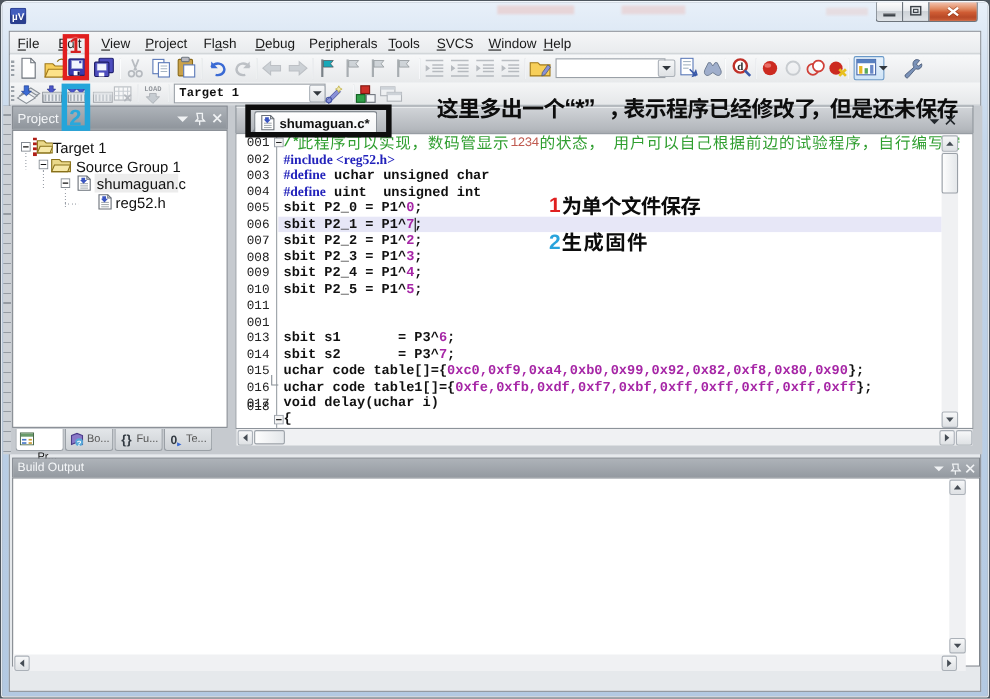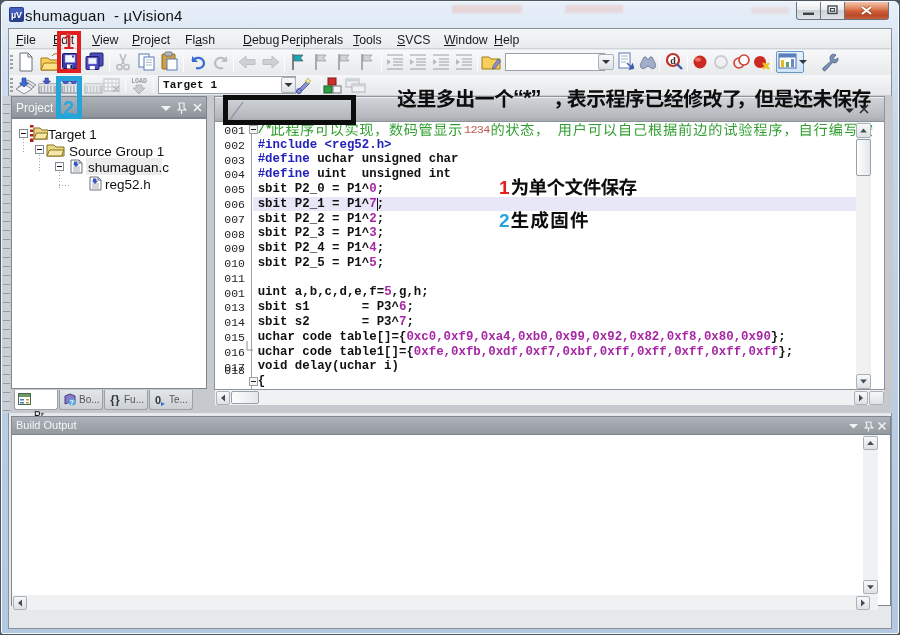--- a/index.html
+++ b/index.html
@@ -29,21 +29,21 @@
 .ptab{position:absolute;top:1px;height:20px;border:1px solid #9aa0a6;border-top:none;border-radius:0 0 3px 3px;background:linear-gradient(180deg,#e3e6e9,#cdd1d5);font-size:10px;color:#555;}
 .ptab.act{background:#fff;color:#111;}
 #editor{position:absolute;left:205px;top:0px;width:671px;height:309px;}
 #tabbar{position:absolute;left:0;top:0;width:100%;height:25px;background:linear-gradient(180deg,#d2d5d9 0%,#b4b8bd 85%,#a7abb0 100%);border:1px solid #8d939a;border-bottom:none;}
 #tabbar:before{content:"";position:absolute;left:0;top:0;width:100%;height:1px;background:#eef0f2;}
 #thetab{position:absolute;left:16px;top:4px;width:112px;height:21px;background:linear-gradient(180deg,#ffffff,#f2f4f6);border:1px solid #7f858c;border-bottom:none;border-radius:3px 3px 0 0;font-size:12px;font-weight:bold;color:#111;}
 #code{position:absolute;left:0;top:25px;width:671px;height:269px;background:#fff;border:1px solid #8d939a;overflow:hidden;}
 #gutter{position:absolute;left:0;top:0;width:37px;height:100%;background:#fff;border-right:1px solid #9aa0a6;}
 .lnum{position:absolute;left:0;width:30px;text-align:right;font-family:"Liberation Mono",monospace;font-size:11.5px;color:#222;}
 .cline{position:absolute;font-family:"Liberation Mono",monospace;font-size:12.4px;font-weight:bold;white-space:pre;color:#111;letter-spacing:0.001px;}
-.kw{color:#2222bb;} .num{color:#a626a6;} .cmt{color:#2f9e2f;} .cnum{color:#c05a50;}
+.kw{color:#2222bb;font-family:Liberation Serif, serif;} .num{color:#a626a6;} .cmt{color:#2f9e2f;} .cnum{color:#c05a50;}
 #hiband{position:absolute;left:38px;right:15px;height:14.8px;background:#e7e7f7;}
 
 .sbtn{position:absolute;background:linear-gradient(180deg,#f7f8f9,#dee1e4);border:1px solid #abb1b8;border-radius:2px;}
 .sbtn svg{position:absolute;left:0;top:0;}
 .strack{position:absolute;background:#f0f1f3;}
 .sthumb{position:absolute;background:linear-gradient(90deg,#fdfdfd,#e4e7ea);border:1px solid #9aa0a7;border-radius:2px;}
 
 #buildhdr{position:absolute;left:2px;top:387px;width:880px;height:22px;background:linear-gradient(180deg,#aeb3b9,#8f959c);border:1px solid #80868d;color:#f4f6f8;font-size:11px;}
 #buildbody{position:absolute;left:2px;top:405px;width:880px;height:172px;background:#fff;border:1px solid #80868d;}
 
@@ -58,21 +58,20 @@
 .annsvg{position:absolute;z-index:55;}
 </style></head><body>
 <div id="glass"></div>
 
 <div id="titlebar">
 <svg class="abs" style="left:9px;top:5px" width="15" height="15">
       <rect x="0" y="0" width="15" height="15" rx="2" fill="#2b3f8f"></rect>
       <rect x="1" y="1" width="13" height="6" rx="1" fill="#4a66c8" opacity="0.8"></rect>
       <text x="7.5" y="11" font-size="9" font-weight="bold" fill="#fff" text-anchor="middle" font-family="Liberation Sans">µV</text>
     </svg>
-<div id="title-text">shumaguan&nbsp; - µVision4</div>
 <div class="abs" style="left:452px;top:3px;width:70px;height:8px;background:#eab7b2;opacity:.45;filter:blur(1px)"></div>
 <div class="abs" style="left:565px;top:3px;width:58px;height:8px;background:#eab7b2;opacity:.40;filter:blur(1px)"></div>
 <div class="abs" style="left:751px;top:5px;width:38px;height:7px;background:#e8c0ba;opacity:.35;filter:blur(1px)"></div>
 <div class="cap" style="left:796px;width:25px;border-radius:0 0 0 3px;background:linear-gradient(180deg,#fdfdfd,#e8ebee 45%,#ced3d8 50%,#dfe3e7)">
 <svg width="23" height="16">
         <rect x="6" y="10" width="11" height="3" fill="#3c4248"></rect>
         <rect x="6" y="10" width="11" height="1" fill="#fff" opacity="0.45"></rect>
       </svg></div>
 <div class="cap" style="left:820px;width:25px;background:linear-gradient(180deg,#fdfdfd,#e8ebee 45%,#ced3d8 50%,#dfe3e7)">
 <svg width="23" height="16">
@@ -89,21 +88,21 @@
         </g>
       </svg></div>
 </div>
 <div id="content">
 <div id="menubar">
 <div class="menu" style="left:7px"><u>F</u>ile</div>
 <div class="menu" style="left:44px"><u>E</u>dit</div>
 <div class="menu" style="left:83px"><u>V</u>iew</div>
 <div class="menu" style="left:123px"><u>P</u>roject</div>
 <div class="menu" style="left:176px">Fl<u>a</u>sh</div>
-<div class="menu" style="left:234px"><u>D</u>ebug</div>
+<div class="menu" style="left:223px"><u>D</u>ebug</div>
 <div class="menu" style="left:272px">Pe<u>r</u>ipherals</div>
 <div class="menu" style="left:344px"><u>T</u>ools</div>
 <div class="menu" style="left:388px"><u>S</u>VCS</div>
 <div class="menu" style="left:435px"><u>W</u>indow</div>
 <div class="menu" style="left:485px"><u>H</u>elp</div>
 </div>
 <div id="toolbar1">
 <div class="grip" style="left:1px;top:5px;height:15px"></div>
 <svg class="abs" style="left:8px;top:2px" width="18" height="20">
         <path d="M3 1h8l4 4v14H3z" fill="#fff" stroke="#6a7078"></path>
@@ -421,20 +420,29 @@
               </svg></div>
             <div class="abs" style="left:19px;top:4px">Te...</div>
           </div>
 </div>
 </div>
 <div id="editor">
 <div id="tabbar">
 <svg class="abs" style="left:6px;top:4px" width="24" height="21">
             <path d="M22 1L8 20" stroke="#878d94" stroke-width="1.2"></path>
           </svg>
+<div id="thetab">
+<svg class="abs" style="left:5px;top:2px" width="13" height="15">
+              <path d="M1 1h8l3 3v10H1z" fill="#fff" stroke="#6a7078"></path>
+              <path d="M9 1v3h3" fill="none" stroke="#6a7078"></path>
+              <path d="M3 8h7M3 10h7M3 12h7" stroke="#90989e" stroke-width="0.8"></path>
+              <path d="M4 2.5h3.4v2.2h1.8L6 8 2.8 4.7h1.2z" fill="#3a55c0"></path>
+            </svg>
+<div class="abs" style="left:22px;top:3px">shumaguan.c*</div>
+</div>
 <svg class="abs" style="left:629px;top:10px" width="11" height="8">
             <path d="M1 1.5l4.5 4.5L10 1.5z" fill="#24292e"></path>
           </svg>
 <svg class="abs" style="left:644px;top:7px" width="10" height="10">
             <path d="M1 1l8 8M9 1l-8 8" stroke="#24292e" stroke-width="1.5"></path>
           </svg>
 </div>
 <div id="code">
 <div id="hiband" style="top:74.6px;width:603px;left:38px"></div>
 <div id="gutter">
@@ -470,21 +478,20 @@
           </svg>
 <div class="cline" style="left:42.7px;top:15.6px"><span class="kw">#include &lt;reg52.h&gt;</span></div>
 <div class="cline" style="left:42.7px;top:30.4px"><span class="kw">#define</span> uchar unsigned char</div>
 <div class="cline" style="left:42.7px;top:45.1px"><span class="kw">#define</span> uint  unsigned int</div>
 <div class="cline" style="left:42.7px;top:59.9px">sbit P2_0 = P1^<span class="num">0</span>;</div>
 <div class="cline" style="left:42.7px;top:74.7px">sbit P2_1 = P1^<span class="num">7</span>;</div>
 <div class="cline" style="left:42.7px;top:89.5px">sbit P2_2 = P1^<span class="num">2</span>;</div>
 <div class="cline" style="left:42.7px;top:104.3px">sbit P2_3 = P1^<span class="num">3</span>;</div>
 <div class="cline" style="left:42.7px;top:119.0px">sbit P2_4 = P1^<span class="num">4</span>;</div>
 <div class="cline" style="left:42.7px;top:133.8px">sbit P2_5 = P1^<span class="num">5</span>;</div>
-<div class="cline" style="left:42.7px;top:163.4px">uint a,b,c,d,e,f=<span class="num">5</span>,g,h;</div>
 <div class="cline" style="left:42.7px;top:178.2px">sbit s1       = P3^<span class="num">6</span>;</div>
 <div class="cline" style="left:42.7px;top:192.9px">sbit s2       = P3^<span class="num">7</span>;</div>
 <div class="cline" style="left:42.7px;top:207.7px">uchar code table[]={<span class="num">0xc0,0xf9,0xa4,0xb0,0x99,0x92,0x82,0xf8,0x80,0x90</span>};</div>
 <div class="cline" style="left:42.7px;top:222.5px">uchar code table1[]={<span class="num">0xfe,0xfb,0xdf,0xf7,0xbf,0xff,0xff,0xff,0xff,0xff</span>};</div>
 <div class="cline" style="left:42.7px;top:237.3px">void delay(uchar i)</div>
 <div class="cline" style="left:42.7px;top:252.1px">{</div>
 <div class="cline cmt" style="left:42.7px;top:0.8px">/*</div>
 <svg class="abs" style="left:0;top:12.6px;overflow:visible" width="660" height="1">
             <g>
               <path fill="#2f9e2f" d="M56.1 -0.2L56.3 1.0C58.1 0.6 60.7 0.1 63.1 -0.3L63.0 -1.4L61.0 -1.0L61.0 -6.5L63.0 -6.5L63.0 -7.5L61.0 -7.5L61.0 -11.9L59.9 -11.9L59.9 -0.8L58.3 -0.6L58.3 -9.0L57.3 -9.0L57.3 -0.4ZM63.8 -11.9L63.8 -1.3C63.8 0.3 64.1 0.7 65.4 0.7C65.7 0.7 67.3 0.7 67.6 0.7C68.9 0.7 69.2 -0.1 69.3 -2.4C69.0 -2.5 68.5 -2.7 68.3 -2.9C68.2 -0.9 68.1 -0.4 67.5 -0.4C67.2 -0.4 65.8 -0.4 65.6 -0.4C65.0 -0.4 64.9 -0.5 64.9 -1.2L64.9 -5.7C66.2 -6.3 67.7 -7.2 68.8 -8.0L67.9 -8.8C67.2 -8.2 66.0 -7.4 64.9 -6.7L64.9 -11.9Z"></path>

